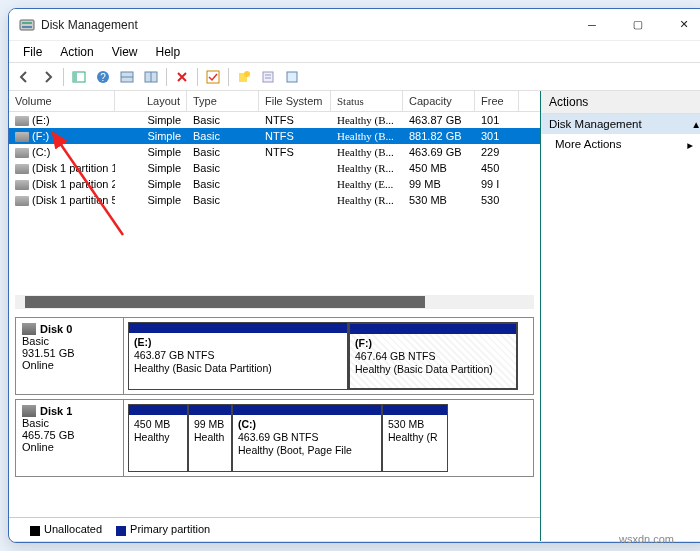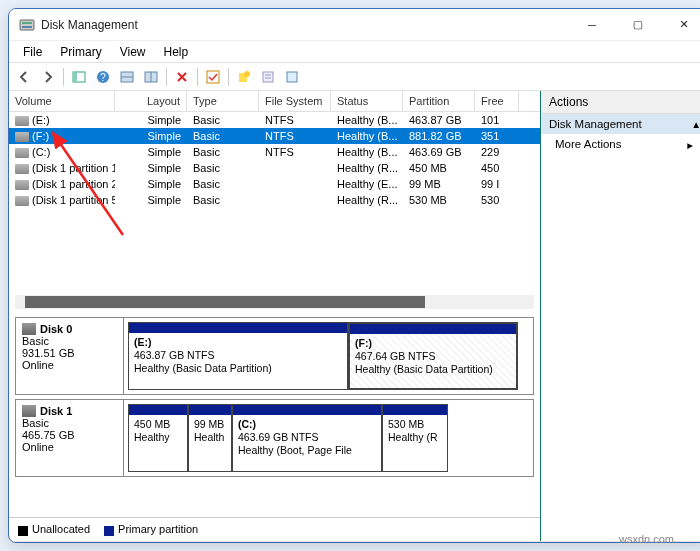--- a/index.html
+++ b/index.html
@@ -21,38 +21,38 @@
 .vol-header { display: flex; border-bottom: 1px solid #e0e0e0; background: #fff; }
 .vol-header div { padding: 4px 6px; border-right: 1px solid #e0e0e0; font-size: 11px; color: #333; }
 .vol-body { flex: 1; overflow: hidden; }
 .vol-row { display: flex; height: 16px; align-items: center; }
 .vol-row.selected { background: #0078d4; color: #fff; }
 .vol-row > div { padding: 1px 6px; white-space: nowrap; overflow: hidden; }
 .col-vol { width: 106px; }
 .col-lay { width: 72px; text-align: right; }
 .col-type { width: 72px; }
 .col-fs { width: 72px; }
-.col-stat { width: 72px; }
+.col-stat { width: 72px; font-family: Liberation Serif, serif; }
 .col-cap { width: 72px; }
 .col-free { width: 44px; overflow: hidden; }
 .drv-ico { display: inline-block; width: 14px; height: 10px; background: linear-gradient(#bbb, #888); border-radius: 1px; margin-right: 3px; vertical-align: middle; }
 .hscroll { height: 14px; background: #f0f0f0; display: flex; align-items: center; margin: 4px 6px; }
 .hscroll-thumb { height: 12px; width: 400px; background: #666; margin-left: 10px; }
 .disk-maps { flex: 1; overflow: auto; padding: 2px; }
 .disk-map { border: 1px solid #888; margin: 2px 4px 4px 4px; display: flex; height: 78px; }
 .disk-info { width: 108px; border-right: 1px solid #888; padding: 5px 6px; font-size: 11px; }
 .disk-info b { display: flex; align-items: flex-end; }
 .disk-ico { width: 14px; height: 12px; background: linear-gradient(#999,#666); margin-right: 4px; }
 .disk-parts { flex: 1; display: flex; padding: 4px; gap: 0; }
 .part { border: 1px solid #444; display: flex; flex-direction: column; font-size: 10.5px; overflow: hidden; }
 .part-bar { height: 10px; }
 .part-body { padding: 3px 5px; line-height: 1.25; flex: 1; }
 .part.selected { border: 2px solid #444; }
 .part.selected .part-body { background: repeating-linear-gradient(45deg, #fff, #fff 3px, #f5f5f5 3px, #f5f5f5 5px); }
-.legend { height: 24px; border-top: 1px solid #ccc; display: flex; align-items: center; gap: 14px; padding: 0 9px; font-size: 11px; }
+.legend { height: 24px; border-top: 1px solid #ccc; display: flex; align-items: center; gap: 14px; padding: 0 21px; font-size: 11px; }
 .leg-sw { width: 10px; height: 10px; display: inline-block; margin-right: 4px; vertical-align: middle; }
 .actions-pane { width: 166px; display: flex; flex-direction: column; }
 .actions-hdr { background: #f0f0f0; padding: 4px 8px; font-size: 12px; border-bottom: 1px solid #e0e0e0; }
 .actions-group { background: #d9e7f5; padding: 3px 8px; display: flex; justify-content: space-between; align-items: center; font-size: 11.5px; }
 .actions-item { padding: 4px 14px; font-size: 11.5px; display: flex; justify-content: space-between; }
 .arrow-svg { position: absolute; pointer-events: none; }
 .watermark { position: fixed; right: 26px; bottom: 6px; font-size: 11px; color: #888; }
 </style>
 </head>
 <body>
@@ -68,21 +68,21 @@
     <div class="titlebar-title">Disk Management</div>
     <div class="titlebar-btns">
       <div class="titlebar-btn">─</div>
       <div class="titlebar-btn">▢</div>
       <div class="titlebar-btn close">✕</div>
     </div>
   </div>
 
   <div class="menubar" id="menubar">
       <div class="menu-item">File</div>
-      <div class="menu-item">Primary</div>
+      <div class="menu-item">Action</div>
       <div class="menu-item">View</div>
       <div class="menu-item">Help</div>
     </div>
 
   <div class="toolbar">
     <div class="tb-btn">
         <svg width="14" height="14" viewBox="0 0 14 14">
           <path d="M9 2 L4 7 L9 12" stroke="#555" fill="none" stroke-width="2"></path>
         </svg>
       </div>
@@ -152,41 +152,41 @@
 
   <div class="content">
     <div class="main-pane">
       <div class="vol-table" style="position:relative;">
         <div class="vol-header" id="vol-header">
             <div class="col-vol">Volume</div>
             <div class="col-lay">Layout</div>
             <div class="col-type">Type</div>
             <div class="col-fs">File System</div>
             <div class="col-stat">Status</div>
-            <div class="col-cap">Partition</div>
+            <div class="col-cap">Capacity</div>
             <div class="col-free">Free</div>
           </div>
         <div class="vol-body" id="vol-body">
             <div class="vol-row">
               <div class="col-vol"><span class="drv-ico"></span>(E:)</div>
               <div class="col-lay">Simple</div>
               <div class="col-type">Basic</div>
               <div class="col-fs">NTFS</div>
               <div class="col-stat">Healthy (B...</div>
               <div class="col-cap">463.87 GB</div>
               <div class="col-free">101</div>
             </div>
             <div class="vol-row selected">
               <div class="col-vol"><span class="drv-ico"></span>(F:)</div>
               <div class="col-lay">Simple</div>
               <div class="col-type">Basic</div>
               <div class="col-fs">NTFS</div>
               <div class="col-stat">Healthy (B...</div>
               <div class="col-cap">881.82 GB</div>
-              <div class="col-free">351</div>
+              <div class="col-free">301</div>
             </div>
             <div class="vol-row">
               <div class="col-vol"><span class="drv-ico"></span>(C:)</div>
               <div class="col-lay">Simple</div>
               <div class="col-type">Basic</div>
               <div class="col-fs">NTFS</div>
               <div class="col-stat">Healthy (B...</div>
               <div class="col-cap">463.69 GB</div>
               <div class="col-free">229</div>
             </div>

